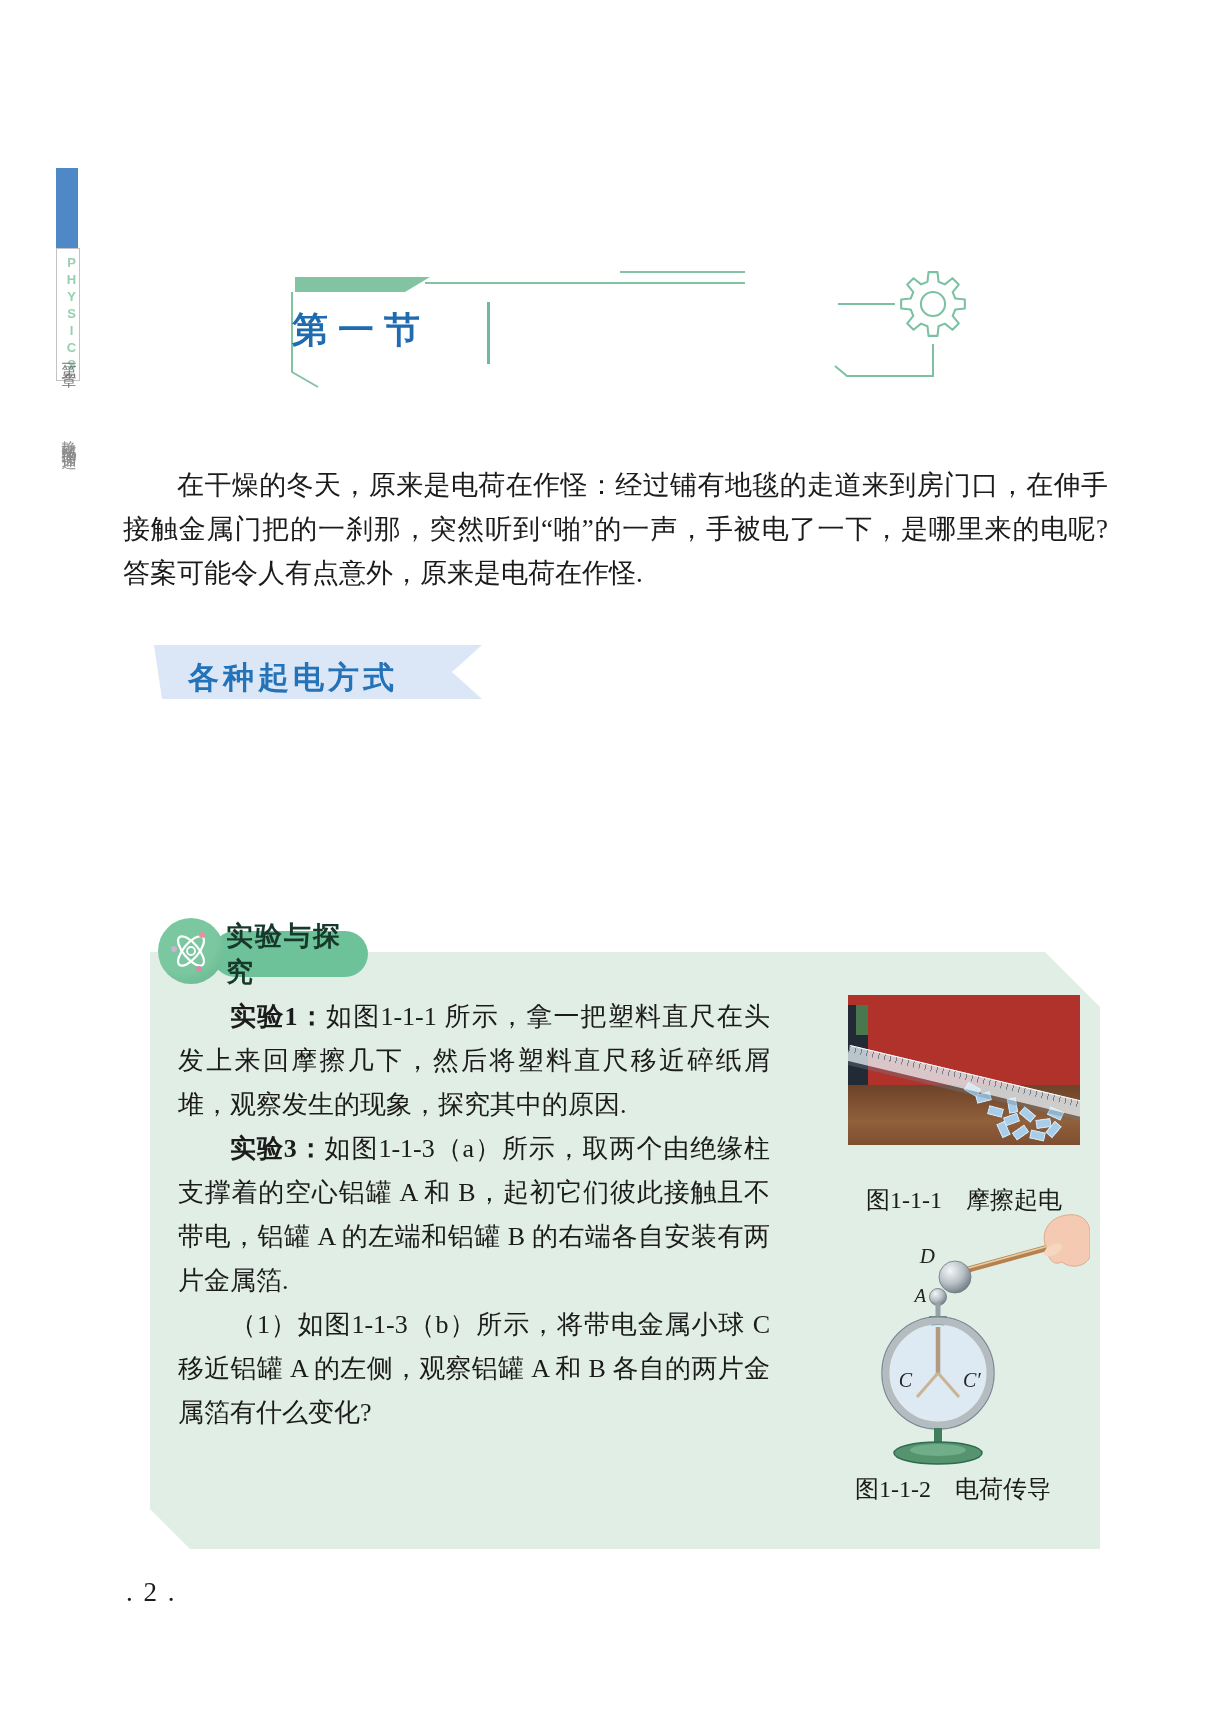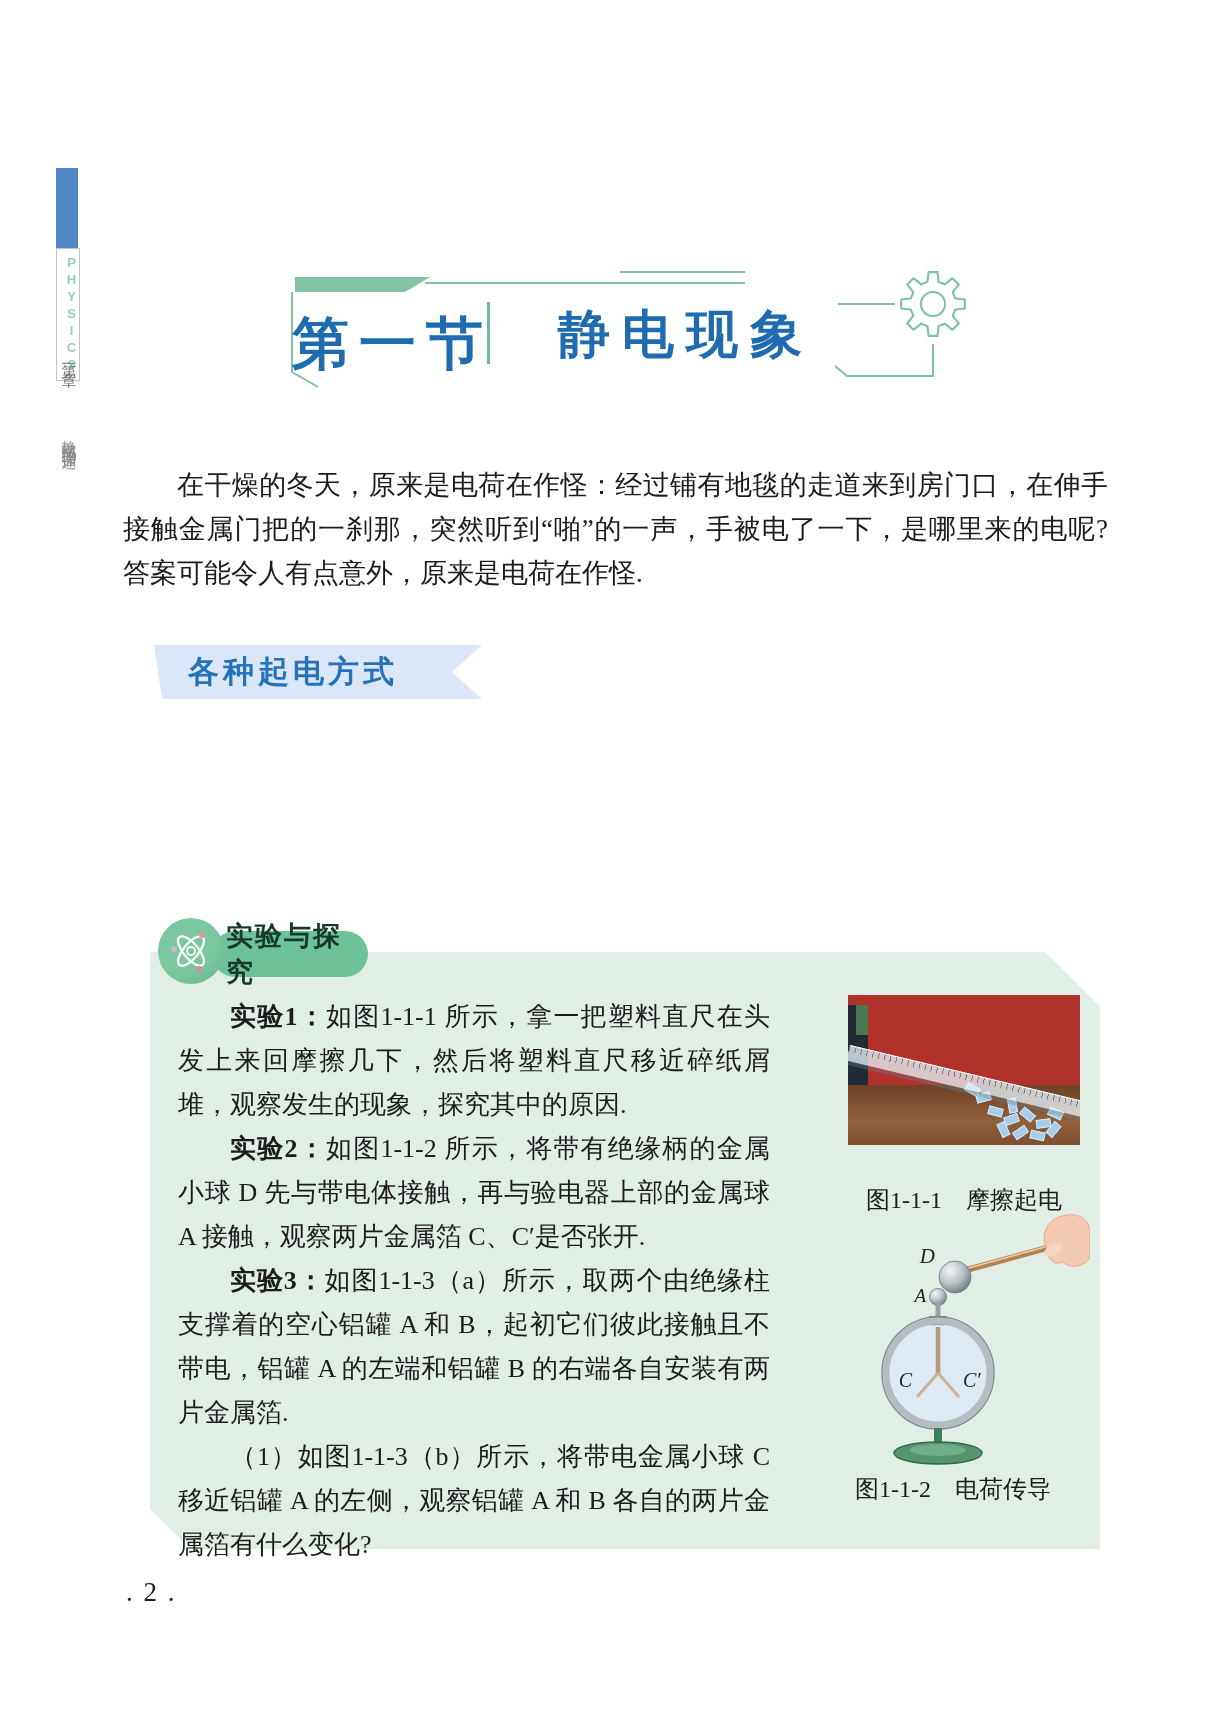--- a/index.html
+++ b/index.html
@@ -16,35 +16,35 @@
   .side-chapter{left:59px;top:352px;writing-mode:vertical-rl;text-orientation:upright;
     font-family:"Liberation Sans","DejaVu Sans",sans-serif;
     font-size:15px;letter-spacing:4px;color:#6f6f6f;}
   .side-chapter-title{left:59px;top:428px;writing-mode:vertical-rl;text-orientation:upright;
     font-family:"Liberation Sans","DejaVu Sans",sans-serif;
     font-size:15px;letter-spacing:3px;color:#8a8a8a;}
 
   
   .title-deco{left:255px;top:258px;width:730px;height:135px;}
   .section-no{left:292px;top:306px;font-family:"Liberation Sans","DejaVu Sans",sans-serif;
-    font-weight:bold;font-size:57px;letter-spacing:10px;color:#1e6bb0;}
+    font-weight:bold;font-size:36px;letter-spacing:10px;color:#1e6bb0;}
   .title-divider{left:487px;top:302px;width:3px;height:62px;background:#6db8a4;}
   .section-name{left:558px;top:300px;font-family:"Liberation Sans","DejaVu Sans",sans-serif;
     font-weight:bold;font-size:52px;letter-spacing:12px;color:#1e6bb0;}
 
   
   .para{width:985px;font-size:27px;line-height:44px;text-align:justify;}
   .para p{margin:0;text-indent:2em;}
   .para-intro{left:123px;top:463px;}
   .para-history{left:123px;top:712px;}
 
   
   .banner{left:138px;top:645px;width:344px;height:54px;background:#dbe7f6;
     clip-path:polygon(16px 0,100% 0,calc(100% - 30px) 50%,100% 100%,24px 100%);
-    display:flex;align-items:center;justify-content:center;}
+    display:flex;align-items:flex-end;justify-content:center;}
   .banner span{font-family:"Liberation Sans","DejaVu Sans",sans-serif;font-weight:bold;
     font-size:31px;letter-spacing:4px;color:#2472b8;padding-right:34px;}
 
   
   .exp-panel{left:150px;top:952px;width:950px;height:597px;background:#e1eee5;
     clip-path:polygon(0 0,895px 0,950px 55px,950px 597px,40px 597px,0 557px);}
   .exp-badge{left:158px;top:918px;width:66px;height:66px;border-radius:50%;
     background:radial-gradient(circle at 38% 32%,#7ac7a0 55%,#63b28a 100%);z-index:3;}
   .exp-pill{left:212px;top:931px;width:156px;height:46px;border-radius:23px;background:#6ec29a;
     display:flex;align-items:center;justify-content:center;z-index:2;}
@@ -100,21 +100,20 @@
     <polyline points="37,34 37,114 63,129" fill="none" stroke="#82c3a3" stroke-width="2"></polyline>
     <line x1="583" y1="46" x2="640" y2="46" stroke="#7cc2a2" stroke-width="2"></line>
     <polyline points="678,86 678,118 592,118 580,108" fill="none" stroke="#7cc2a2" stroke-width="2"></polyline>
     <g transform="translate(678,46) scale(1.15)">
       <polygon fill="none" stroke="#7cc2a2" stroke-width="1.8" stroke-linejoin="round" points="19.4,-4.8 27.7,-3.9 27.7,3.9 19.4,4.8 17.1,10.3 22.4,16.9 16.9,22.4 10.3,17.1 4.8,19.4 3.9,27.7 -3.9,27.7 -4.8,19.4 -10.3,17.1 -16.9,22.4 -22.4,16.9 -17.1,10.3 -19.4,4.8 -27.7,3.9 -27.7,-3.9 -19.4,-4.8 -17.1,-10.3 -22.4,-16.9 -16.9,-22.4 -10.3,-17.1 -4.8,-19.4 -3.9,-27.7 3.9,-27.7 4.8,-19.4 10.3,-17.1 16.9,-22.4 22.4,-16.9 17.1,-10.3"></polygon>
       <circle cx="0" cy="0" r="10.5" fill="none" stroke="#7cc2a2" stroke-width="1.8"></circle>
     </g>
   </svg>
   <div class="abs section-no">第一节</div>
   <div class="abs title-divider"></div>
-  <div class="abs section-name">静电现象</div>
 
   <div class="abs para para-intro">
     <p>在干燥的冬天，原来是电荷在作怪：经过铺有地毯的走道来到房门口，在伸手接触金属门把的一刹那，突然听到“啪”的一声，手被电了一下，是哪里来的电呢? 答案可能令人有点意外，原来是电荷在作怪.</p>
   </div>
 
   <div class="abs banner">
     <span>各种起电方式</span>
   </div>
 
 
@@ -129,21 +128,20 @@
       <circle cx="16" cy="31" r="3" fill="#cbb3cf"></circle>
       <circle cx="41" cy="51" r="3" fill="#d78ba6"></circle>
     </svg>
   </div>
   <div class="abs exp-pill">
     <span>实验与探究</span>
   </div>
 
   <div class="abs exp-col">
     <p><b class="exp-label">实验1：</b><span>如图1-1-1 所示，拿一把塑料直尺在头发上来回摩擦几下，然后将塑料直尺移近碎纸屑堆，观察发生的现象，探究其中的原因.</span></p>
-    <p><b class="exp-label">实验2：</b><span>如图1-1-2 所示，将带有绝缘柄的金属小球 D 先与带电体接触，再与验电器上部的金属球 A 接触，观察两片金属箔 C、C′是否张开.</span></p>
     <p><b class="exp-label">实验3：</b><span>如图1-1-3（a）所示，取两个由绝缘柱支撑着的空心铝罐 A 和 B，起初它们彼此接触且不带电，铝罐 A 的左端和铝罐 B 的右端各自安装有两片金属箔.</span></p>
     <p><b class="exp-label"></b><span>（1）如图1-1-3（b）所示，将带电金属小球 C 移近铝罐 A 的左侧，观察铝罐 A 和 B 各自的两片金属箔有什么变化?</span></p>
   </div>
 
   <div class="abs photo">
     <div class="wood"></div>
     <div class="dark-obj"></div>
     <div class="green-obj"></div>
     <span class="scrap s1"></span>
     <span class="scrap s2"></span>

